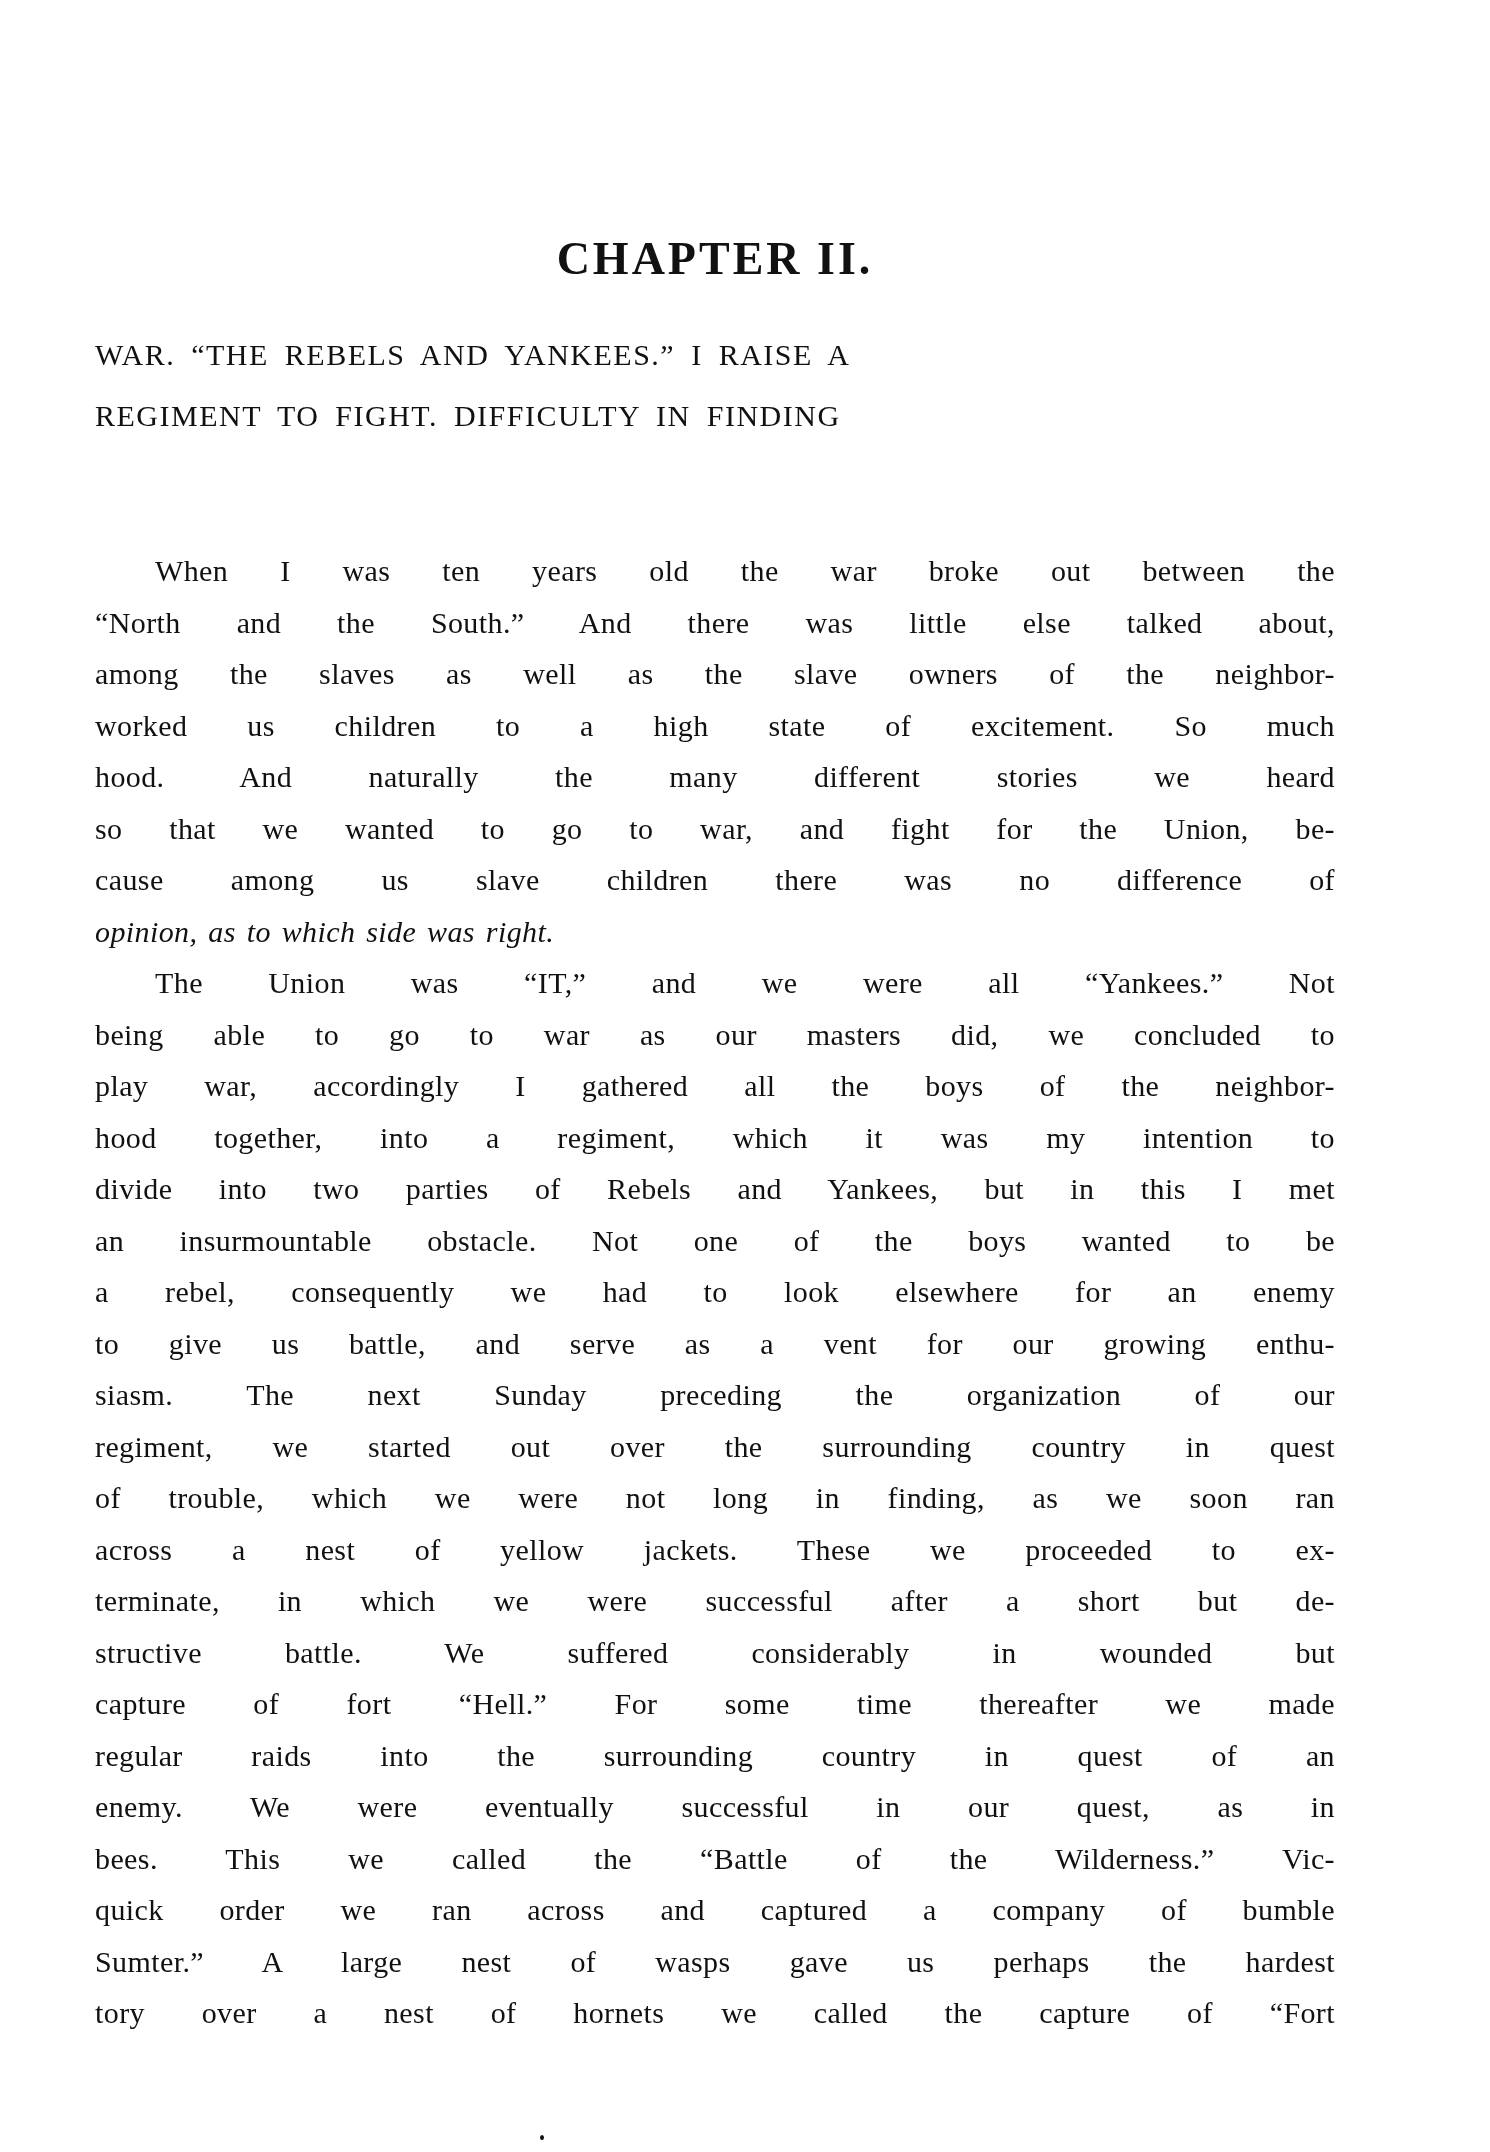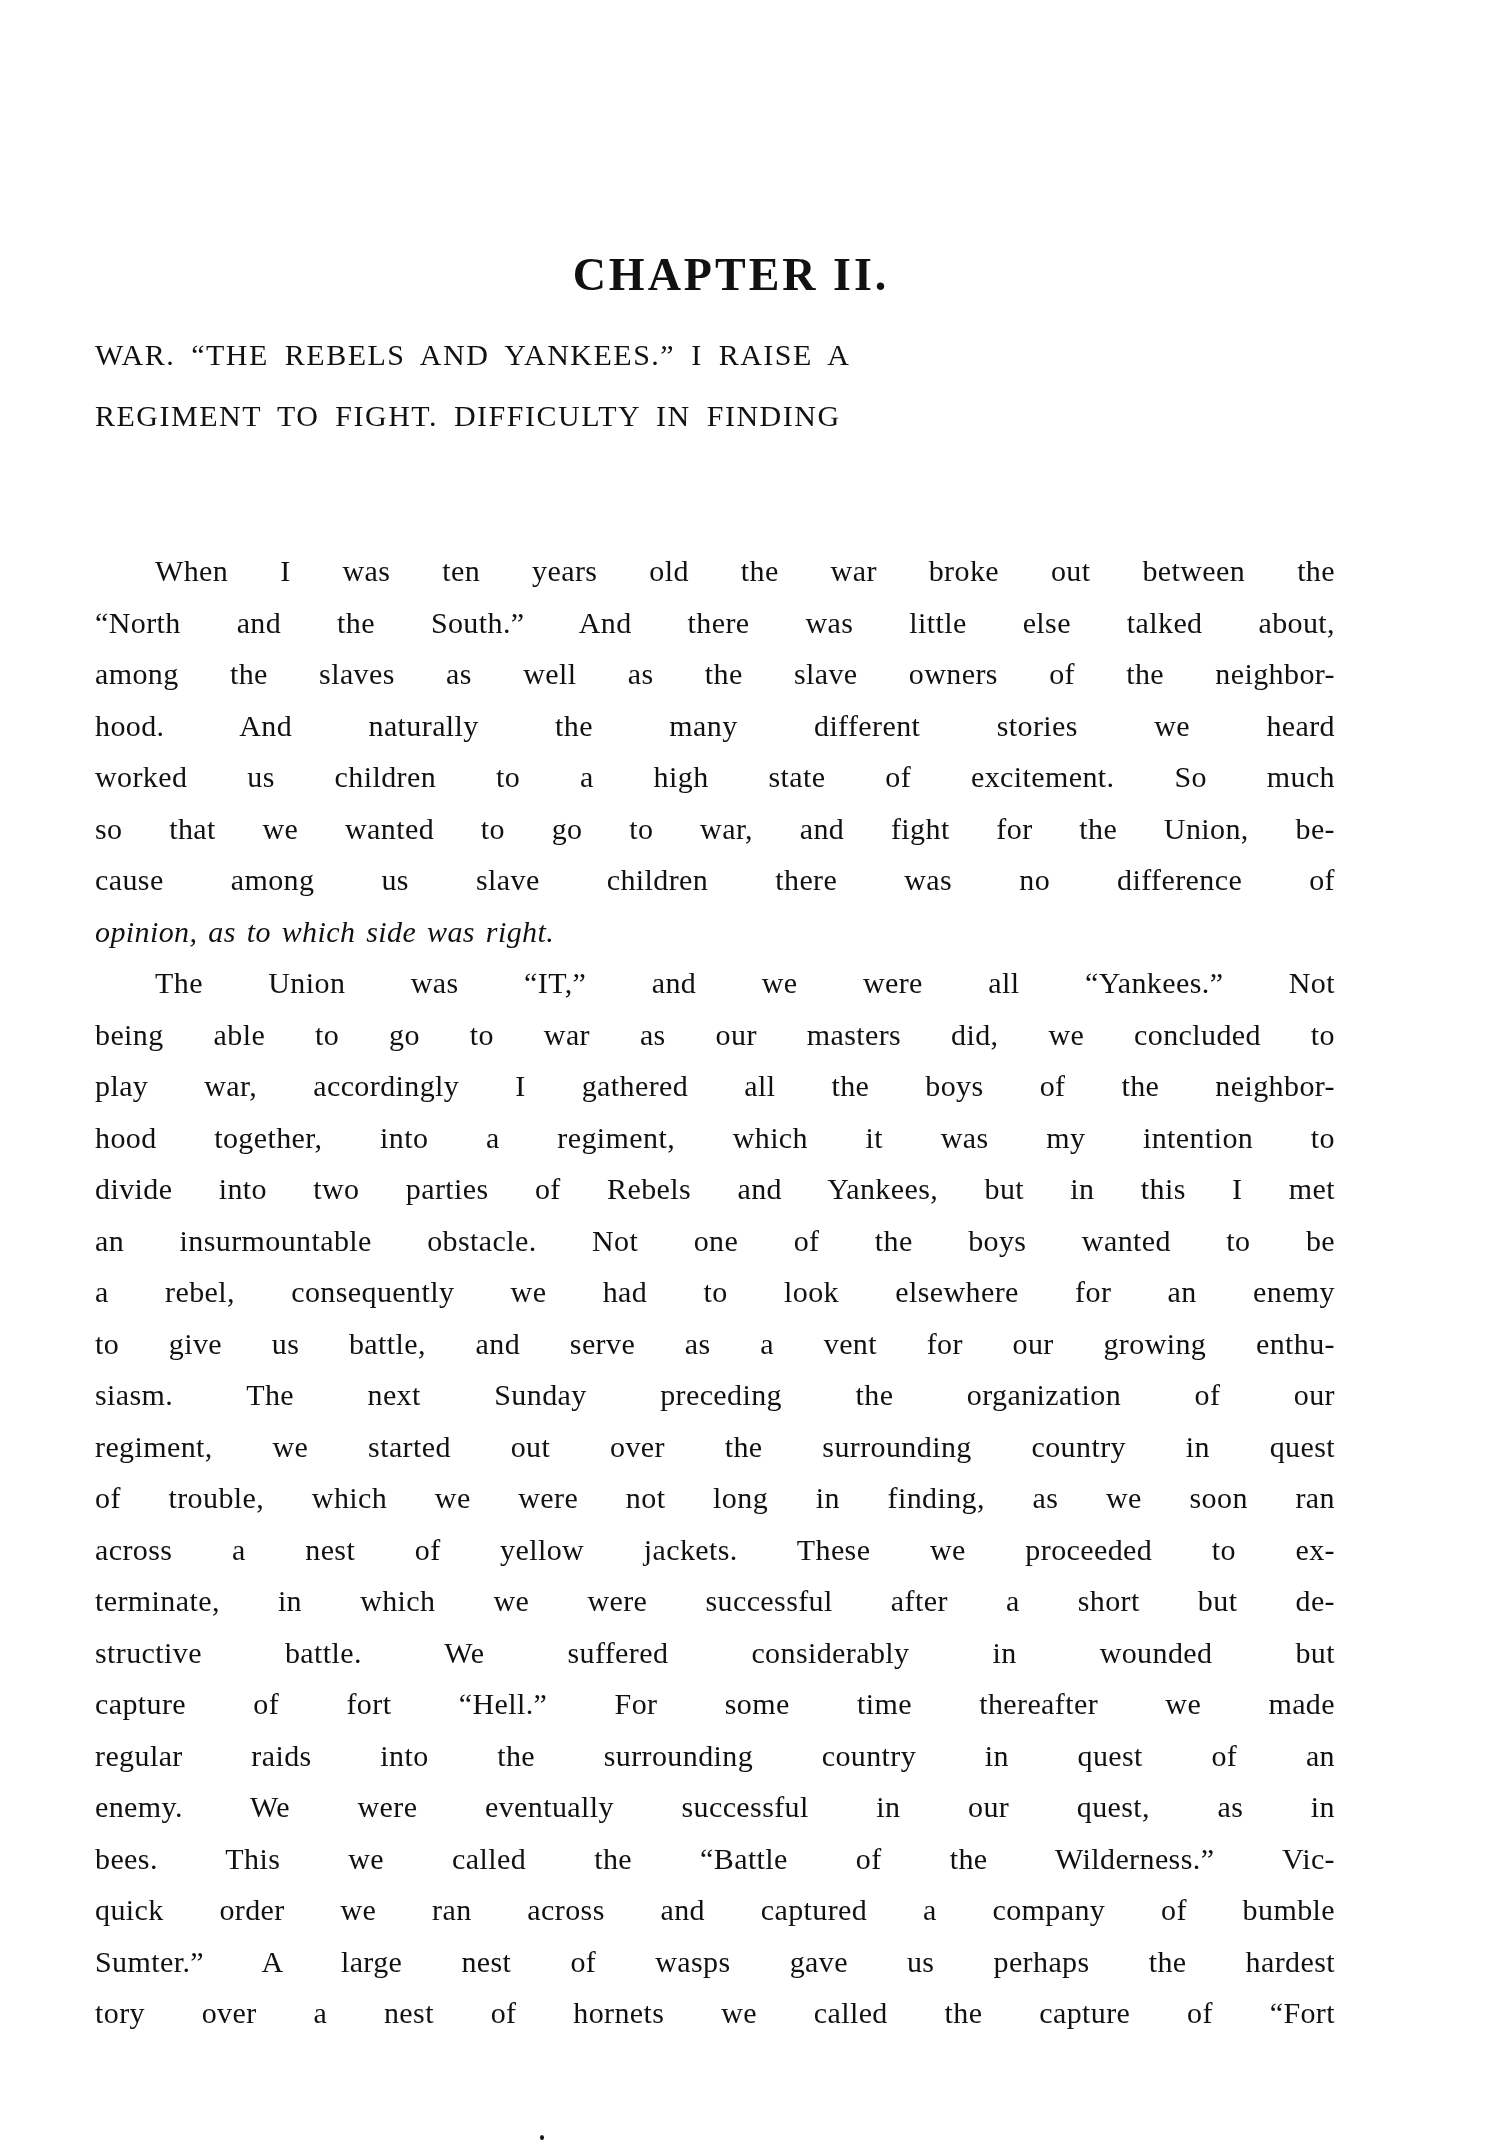--- a/index.html
+++ b/index.html
@@ -14,21 +14,21 @@
     background: #ffffff;
     overflow: hidden;
     font-family: "Liberation Serif", serif;
     color: #111111;
   }
   .heading {
     position: absolute;
     top: 236px;
     left: 95px;
     width: 1240px;
-    margin: 16px;
+    margin: 0;
     text-align: center;
     font-size: 46px;
     font-weight: bold;
     letter-spacing: 3px;
     line-height: 1;
   }
   .subtitle {
     position: absolute;
     top: 324px;
     left: 95px;
@@ -80,22 +80,22 @@
   <div class="subtitle">
       <div class="line">WAR. “THE REBELS AND YANKEES.” I RAISE A</div>
       <div class="line">REGIMENT TO FIGHT. DIFFICULTY IN FINDING</div>
     </div>
 
   <div class="body-text">
     <div class="para">
         <div class="line">When I was ten years old the war broke out between the</div>
         <div class="line">“North and the South.” And there was little else talked about,</div>
         <div class="line">among the slaves as well as the slave owners of the neighbor-</div>
+        <div class="line">worked us children to a high state of excitement. So much</div>
         <div class="line">hood. And naturally the many different stories we heard</div>
-        <div class="line">worked us children to a high state of excitement. So much</div>
         <div class="line">so that we wanted to go to war, and fight for the Union, be-</div>
         <div class="line">cause among us slave children there was no difference of</div>
         <div class="line ragged">opinion, as to which side was right.</div>
       </div>
     <div class="para">
         <div class="line">The Union was “IT,” and we were all “Yankees.” Not</div>
         <div class="line">being able to go to war as our masters did, we concluded to</div>
         <div class="line">play war, accordingly I gathered all the boys of the neighbor-</div>
         <div class="line">hood together, into a regiment, which it was my intention to</div>
         <div class="line">divide into two parties of Rebels and Yankees, but in this I met</div>

